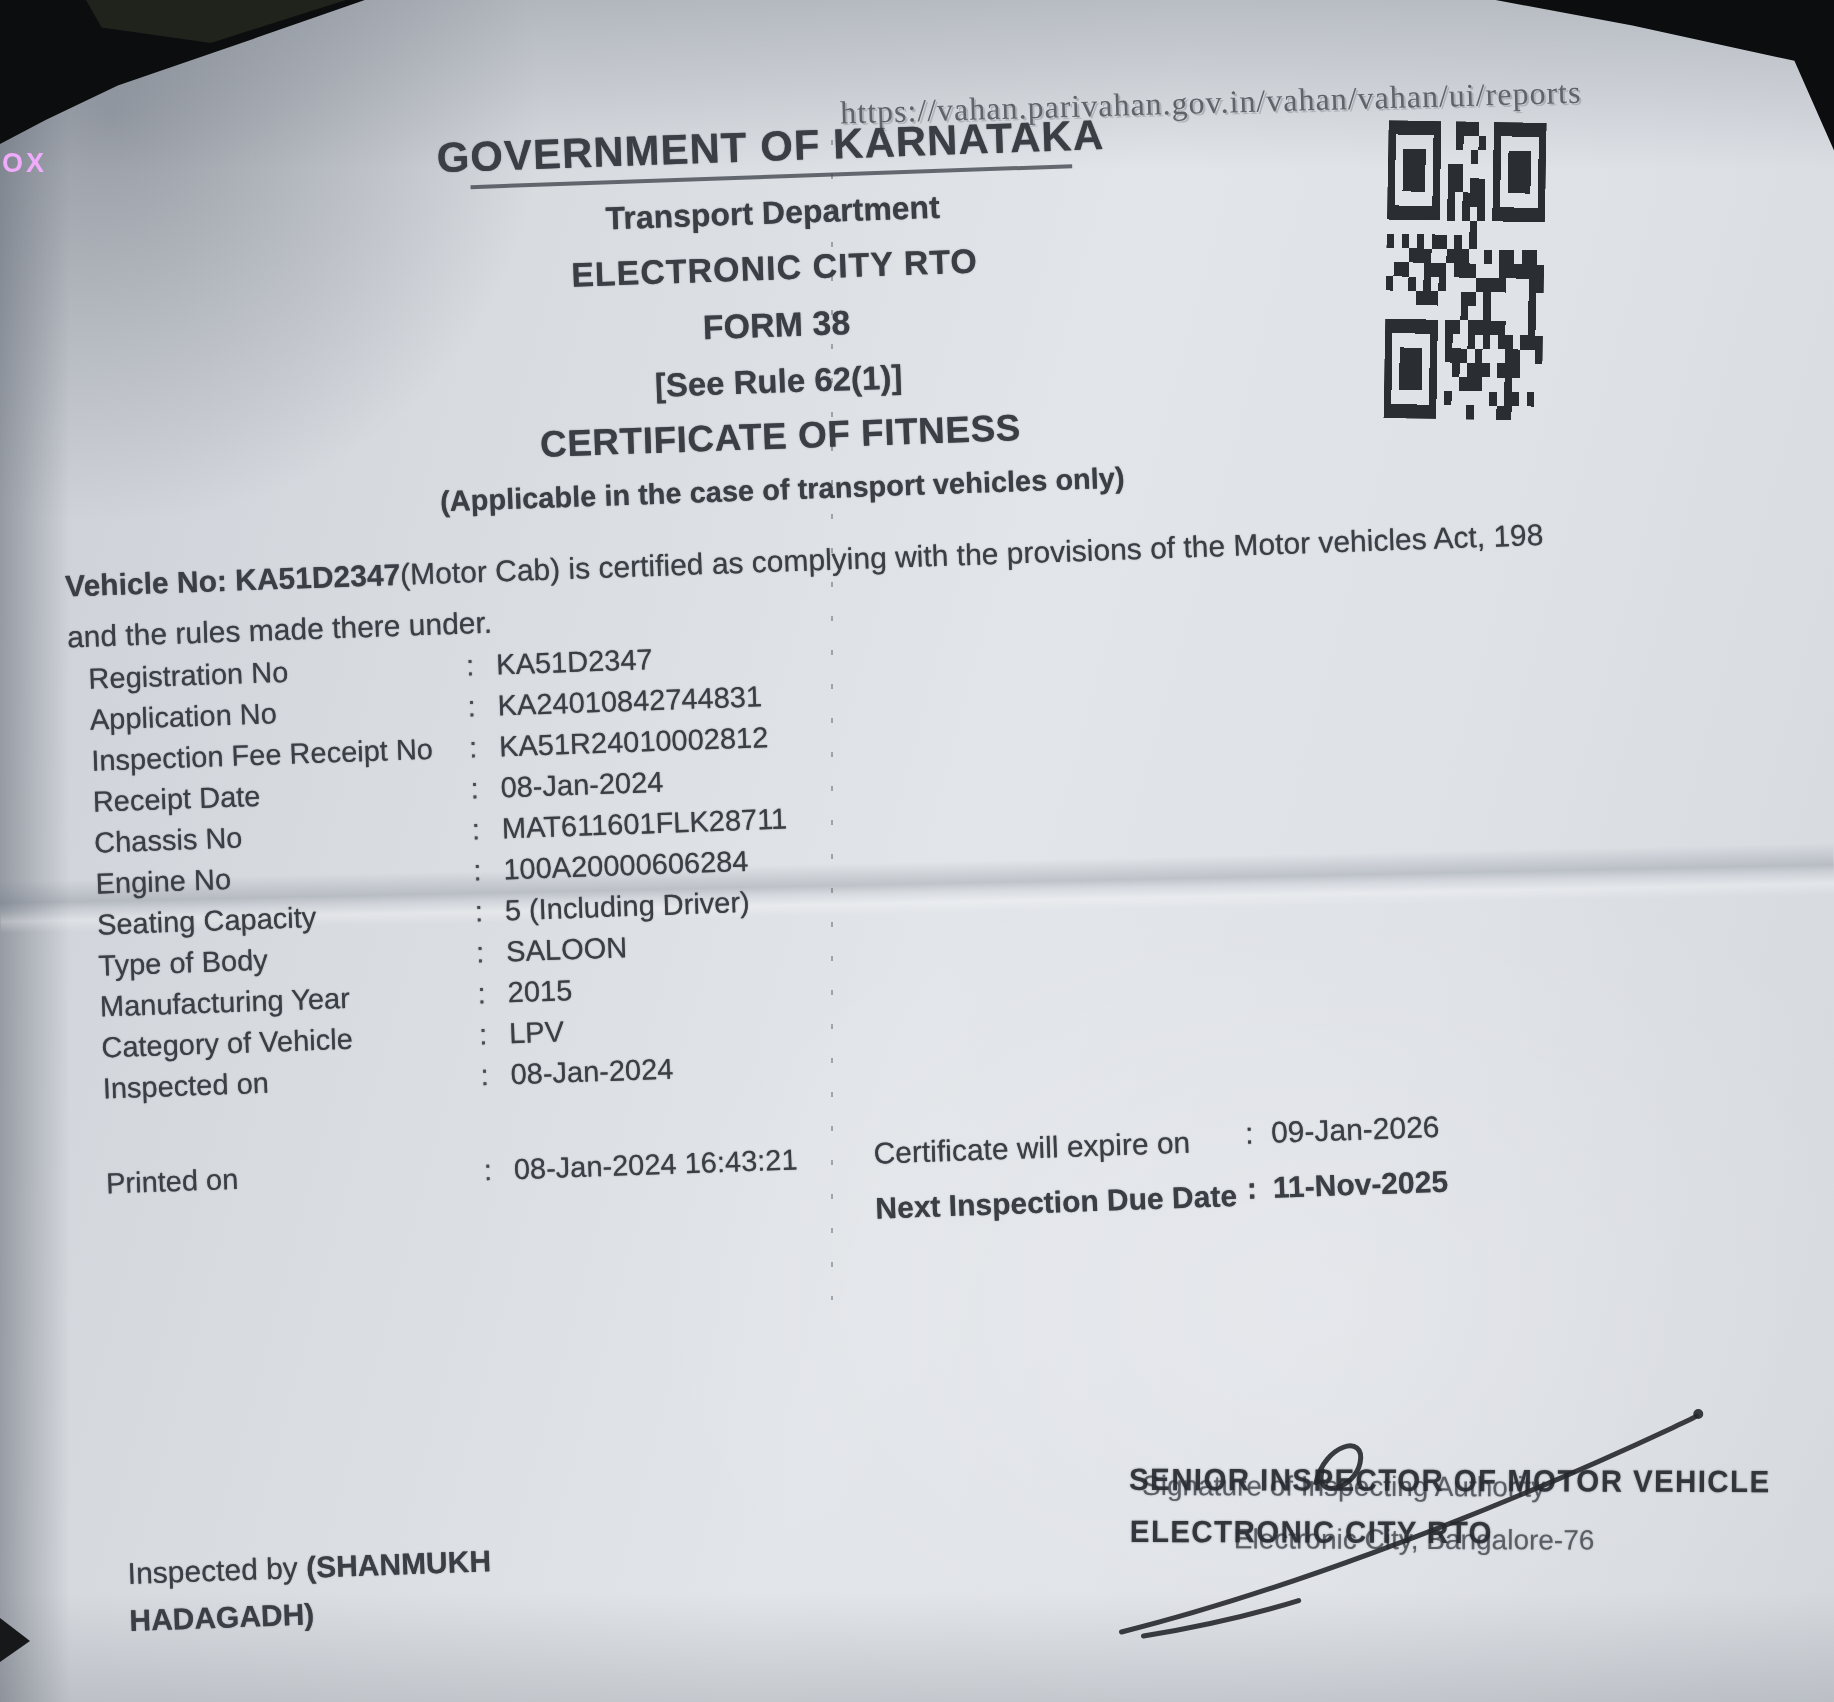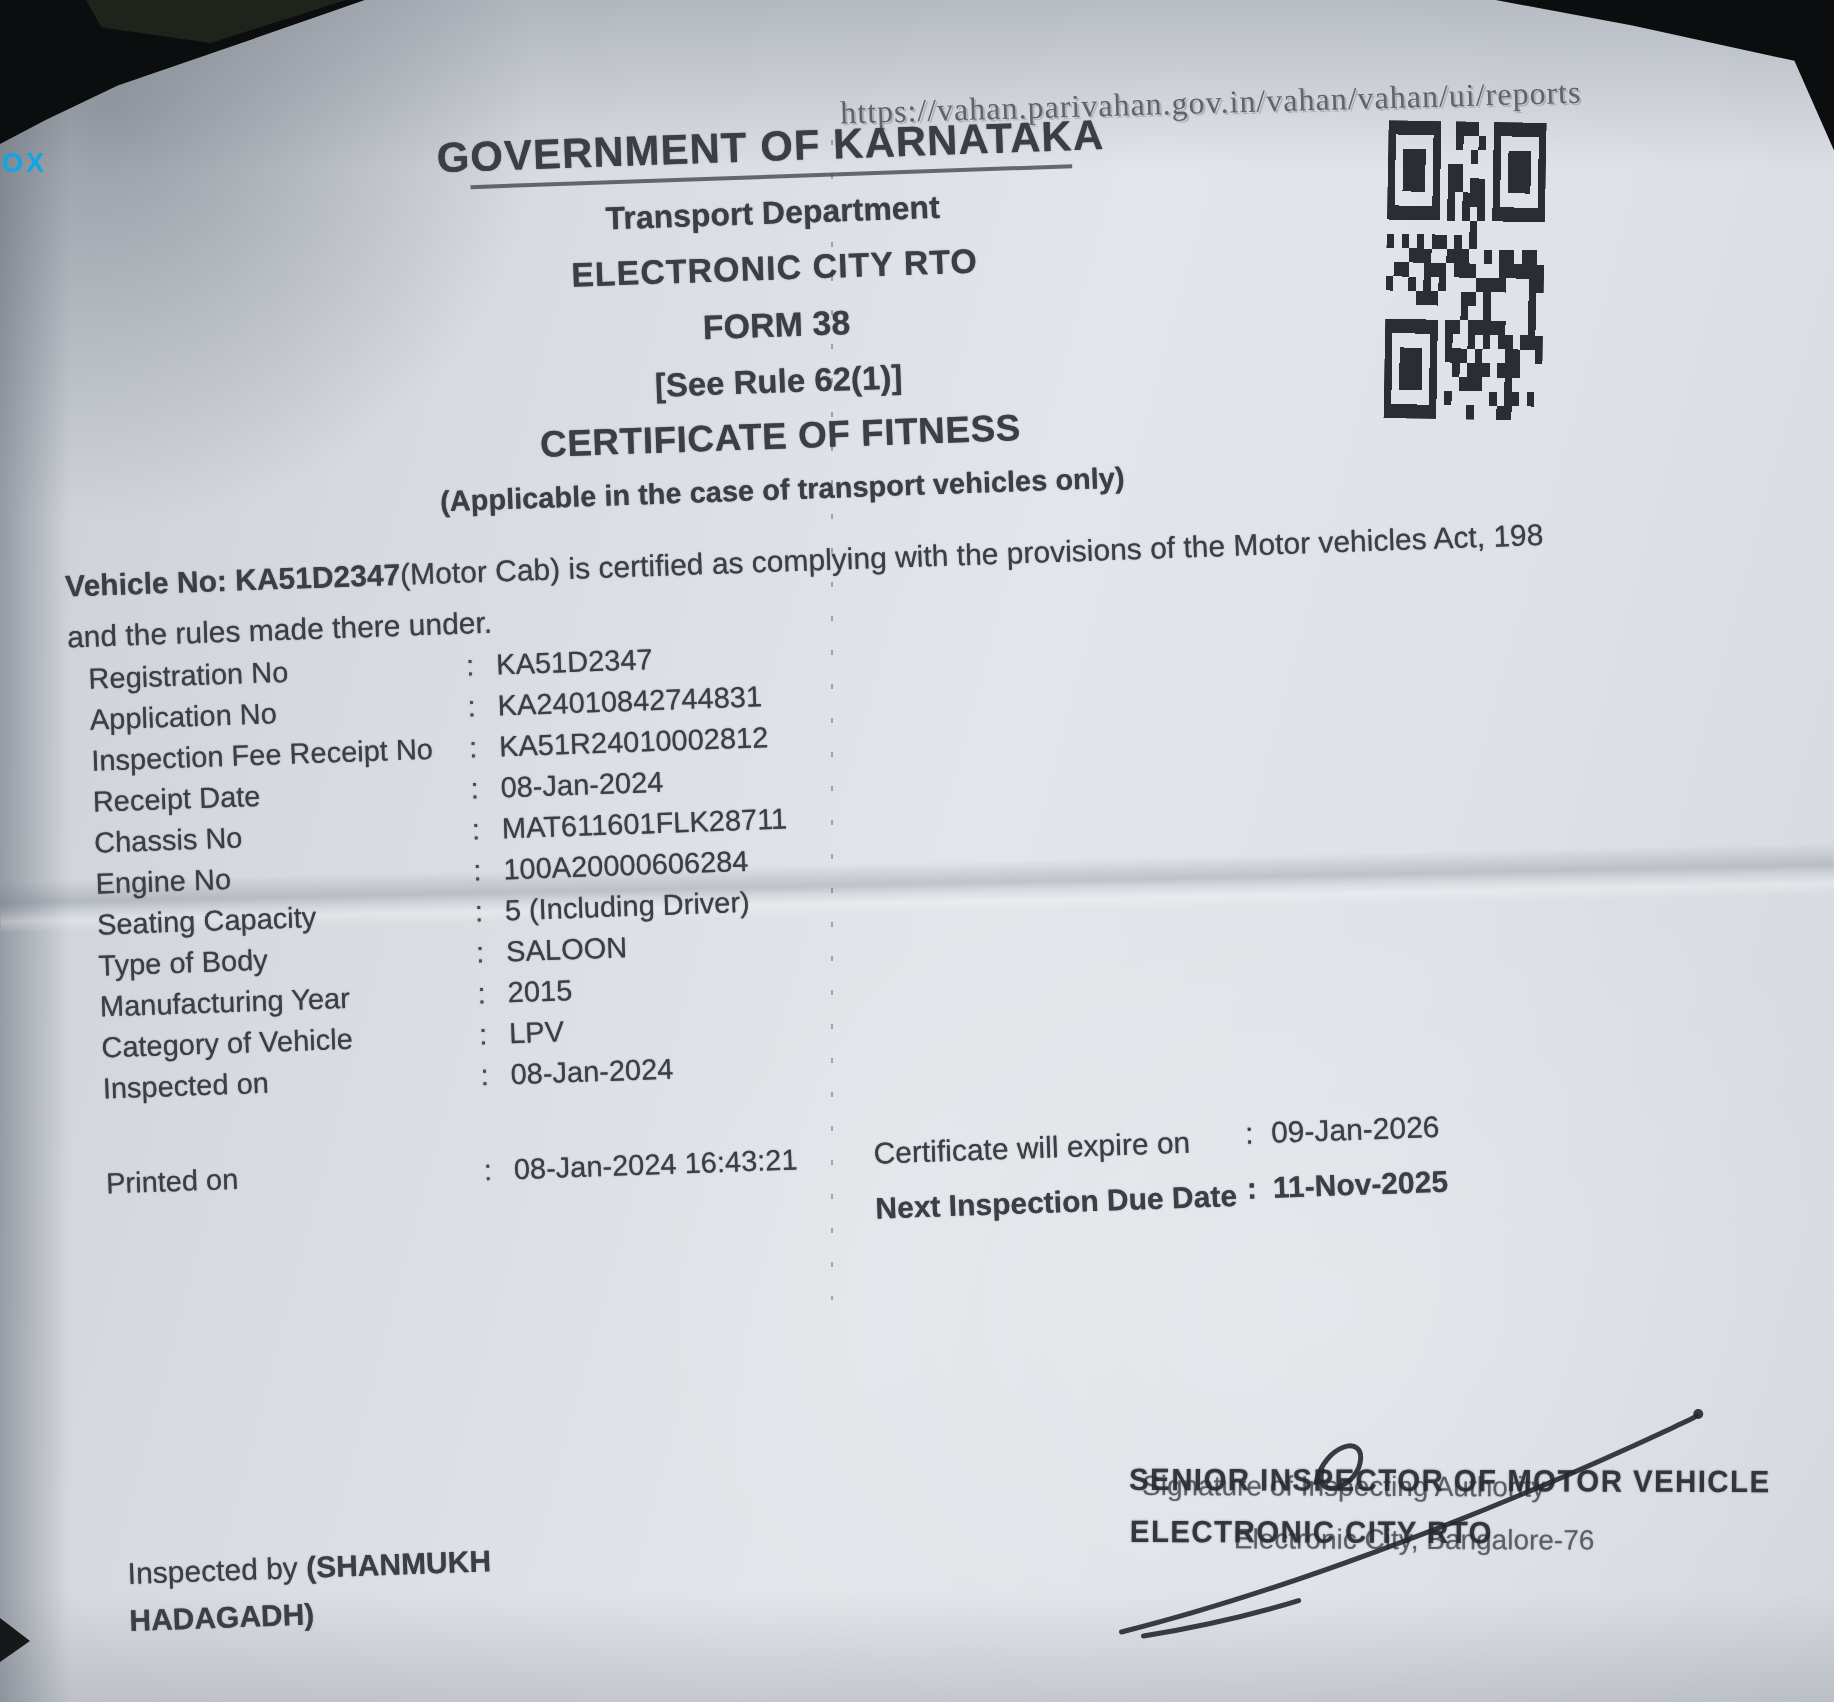--- a/index.html
+++ b/index.html
@@ -27,21 +27,21 @@
   .shade.bright{left:600px;top:900px;width:1400px;height:900px;
     background:radial-gradient(ellipse at 50% 45%,rgba(255,255,255,.20),rgba(255,255,255,0) 70%);}
   .corner{position:absolute;background:#0c0d0e;}
   .corner.tl{left:0;top:0;width:380px;height:150px;
     clip-path:polygon(0 0,96% 0,62% 30%,31% 57%,12% 80%,0 96%);}
   .corner.tl2{left:86px;top:0;width:260px;height:50px;background:#272b20;opacity:.75;
     clip-path:polygon(0 0,100% 0,48% 86%,6% 55%);}
   .corner.tr{right:0;top:0;width:360px;height:160px;
     clip-path:polygon(6% 0,100% 0,100% 94%,89% 38%,44% 16%);}
   .fragment{position:absolute;color:#25282d;font-weight:bold;}
-  .fragment.ox{left:2px;top:148px;font-size:27px;letter-spacing:3px;color:#0ea5e9;}
+  .fragment.ox{left:2px;top:148px;font-size:27px;letter-spacing:3px;color:#f0abfc;}
   .fragment.bl-mark{left:0;top:1618px;width:30px;height:44px;background:#17181a;
     clip-path:polygon(0 0,100% 52%,0 100%);}
   .perforation{position:absolute;left:831px;top:140px;width:2px;height:1160px;opacity:.5;
     background:repeating-linear-gradient(180deg,rgba(62,67,75,.8) 0 5px,rgba(62,67,75,0) 5px 34px);}
   
   .doc{position:absolute;left:0;top:0;width:100%;height:100%;
     transform:rotate(-2deg);transform-origin:917px 851px;
     color:#3b3f45;text-shadow:0 0 1.2px rgba(44,48,55,.75);}
   .url-mark{
     position:absolute;left:866px;top:96px;width:1100px;white-space:nowrap;

